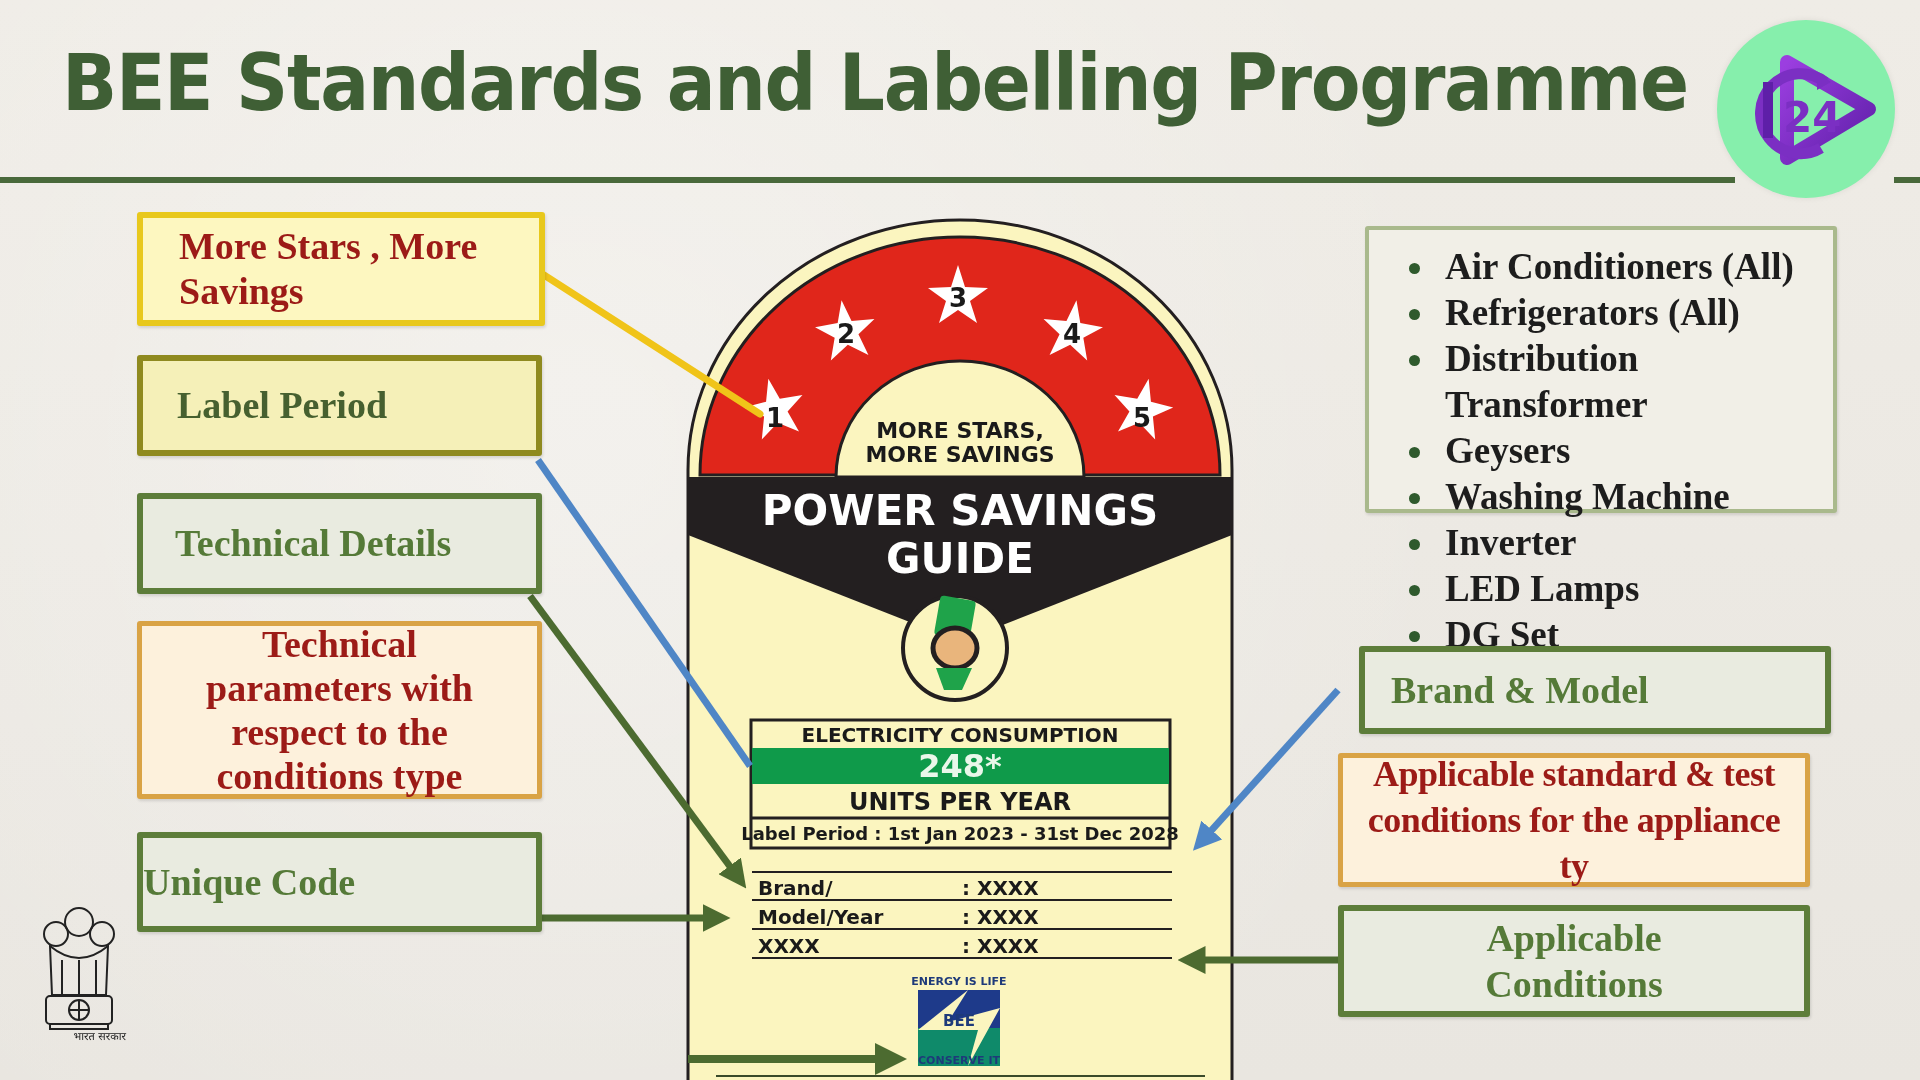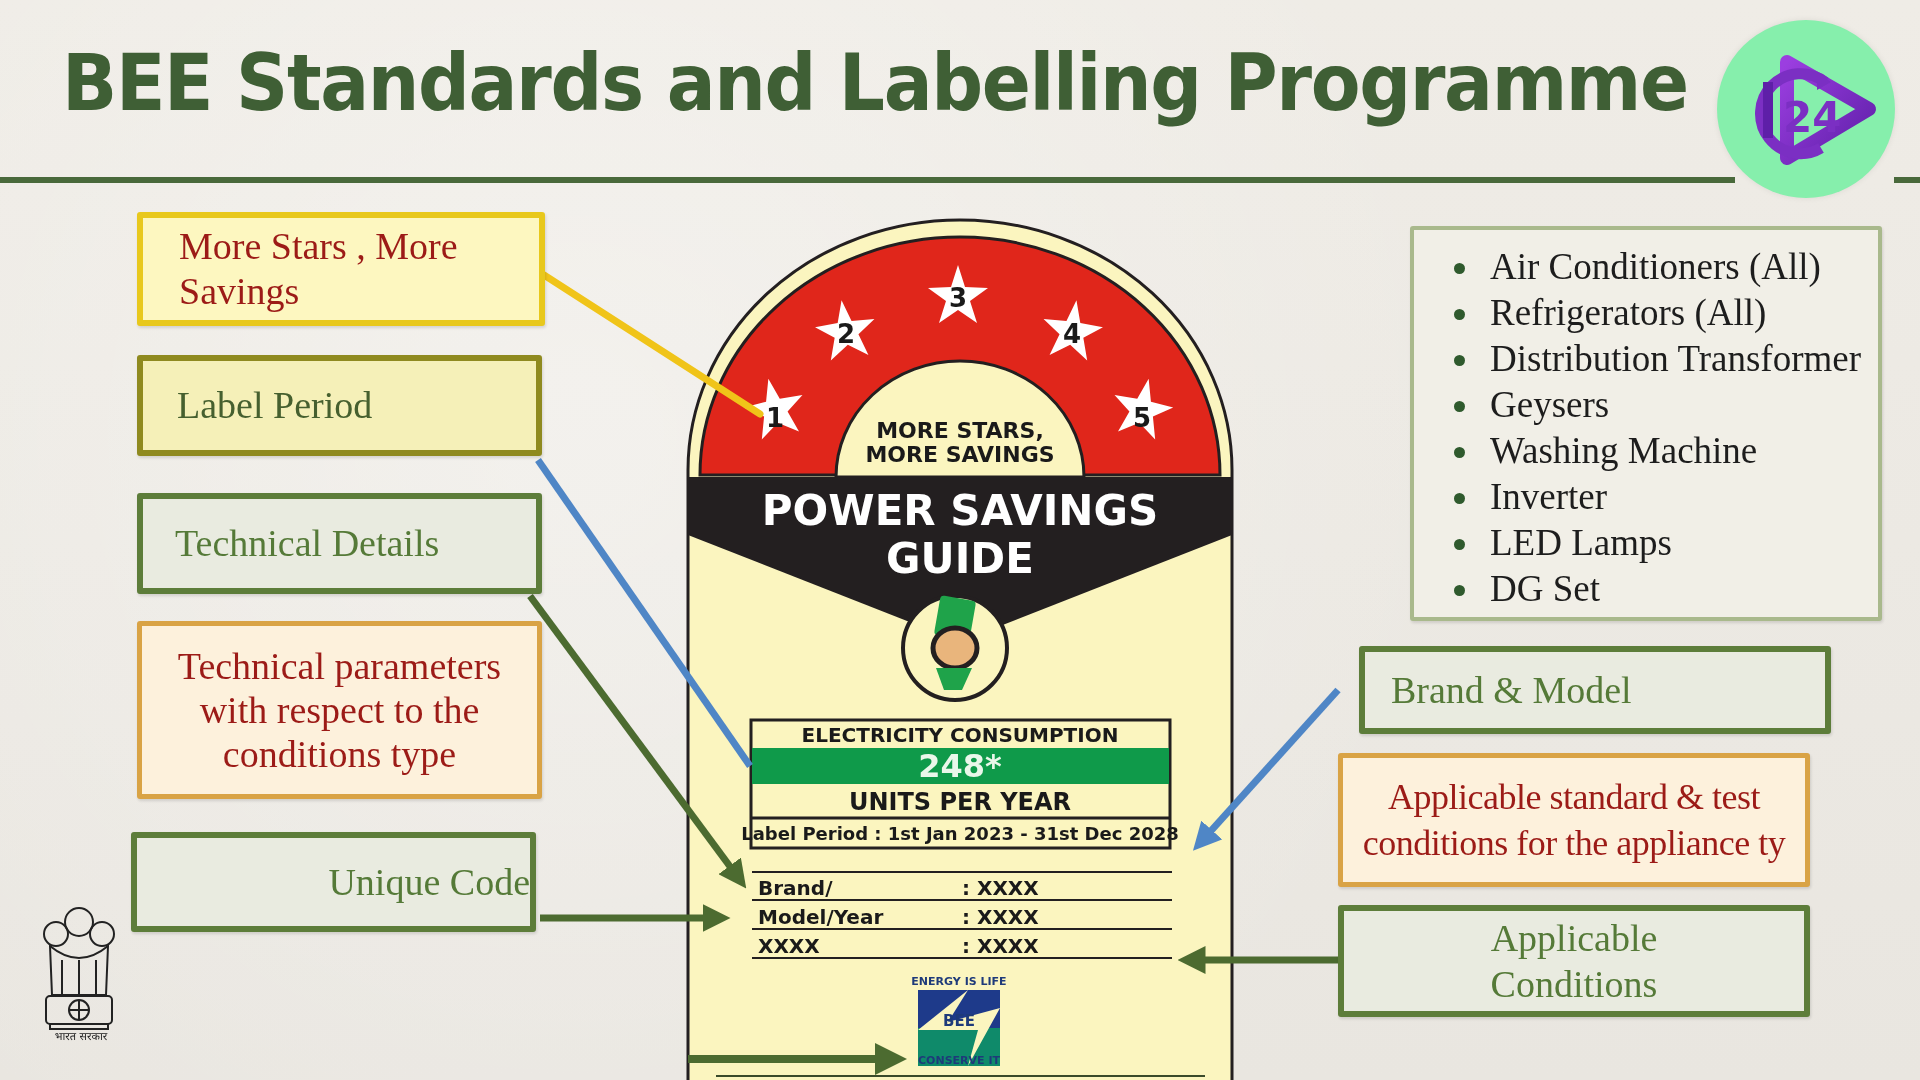--- a/index.html
+++ b/index.html
@@ -23,34 +23,35 @@
   .rule-main { position:absolute; left:0; top:177px; width:1735px; height:6px; background:#49693b; }
   .rule-tail { position:absolute; left:1894px; top:177px; width:26px; height:6px; background:#49693b; }
   .logo24 {
     position:absolute; left:1717px; top:20px; width:178px; height:178px; border-radius:50%;
     background:#86efac; box-shadow:0 0 6px rgba(0,0,0,0.08);
   }
   .box {
     position:absolute; box-sizing:border-box; border-radius:3px;
     display:flex; align-items:center;
     box-shadow:1px 2px 3px rgba(0,0,0,0.12);
+    font-weight:bold;
   }
   .box span { display:block; }
   .b-yellow { border:6px solid #e8c81c; background:#fdf7c0; color:#9c1b17; }
   .b-olive  { border:6px solid #8f8a1f; background:#f5f0b8; color:#46602f; }
   .b-green  { border:6px solid #5d7d3a; background:#e9ebe0; color:#557a38; }
   .b-orange { border:5px solid #d9a345; background:#fdf1dc; color:#9c1b17; }
   .b-list   { border:4px solid #a9b98c; background:#f1efe7; color:#1d1d1d; }
   .lbl { font-size:38px; line-height:1.18; }
   .list { margin:0; padding:0 0 0 30px; list-style:none; }
   .list li { position:relative; font-size:37px; line-height:46px; padding-left:10px; }
   .list li::before { content:""; position:absolute; left:-26px; top:19px; width:11px; height:11px; border-radius:50%; background:#2f5a2d; }
   .emblem { position:absolute; left:36px; top:900px; width:86px; height:145px; }
   .emblem-cap {
-    position:absolute; left:36px; top:1028px; width:90px; text-align:center;
+    position:absolute; left:36px; top:1028px; width:90px; text-align:right;
     font-family:"DejaVu Sans", sans-serif; font-size:11px; color:#222;
   }
   svg text { font-family:"DejaVu Sans", sans-serif; font-weight:bold; }
 </style>
 </head>
 <body>
 
 <div class="bg"></div>
 
 <div class="title">BEE Standards and Labelling Programme</div>
@@ -175,25 +176,25 @@
 </div>
 <div class="box b-olive" style="left:137px;top:355px;width:405px;height:101px;padding-left:34px;">
   <span class="lbl">Label Period</span>
 </div>
 <div class="box b-green" style="left:137px;top:493px;width:405px;height:101px;padding-left:32px;">
   <span class="lbl">Technical Details</span>
 </div>
 <div class="box b-orange" style="left:137px;top:621px;width:405px;height:178px;justify-content:center;text-align:center;">
   <span class="lbl" style="width:340px;line-height:44px;">Technical parameters with respect to the conditions type</span>
 </div>
-<div class="box b-green" style="left:131px;top:832px;width:405px;height:100px;justify-content:flex-end;">
+<div class="box b-green" style="left:137px;top:832px;width:405px;height:100px;justify-content:flex-start;">
   <span class="lbl">Unique Code</span>
 </div>
 
-<div class="box b-list" style="left:1410px;top:226px;width:472px;height:395px;padding:14px 0 0 36px;align-items:flex-start;">
+<div class="box b-list" style="left:1365px;top:226px;width:472px;height:287px;padding:14px 0 0 36px;align-items:flex-start;">
   <ul class="list">
     <li>Air Conditioners (All)</li>
     <li>Refrigerators (All)</li>
     <li>Distribution Transformer</li>
     <li>Geysers</li>
     <li>Washing Machine</li>
     <li>Inverter</li>
     <li>LED Lamps</li>
     <li>DG Set</li>
   </ul>

